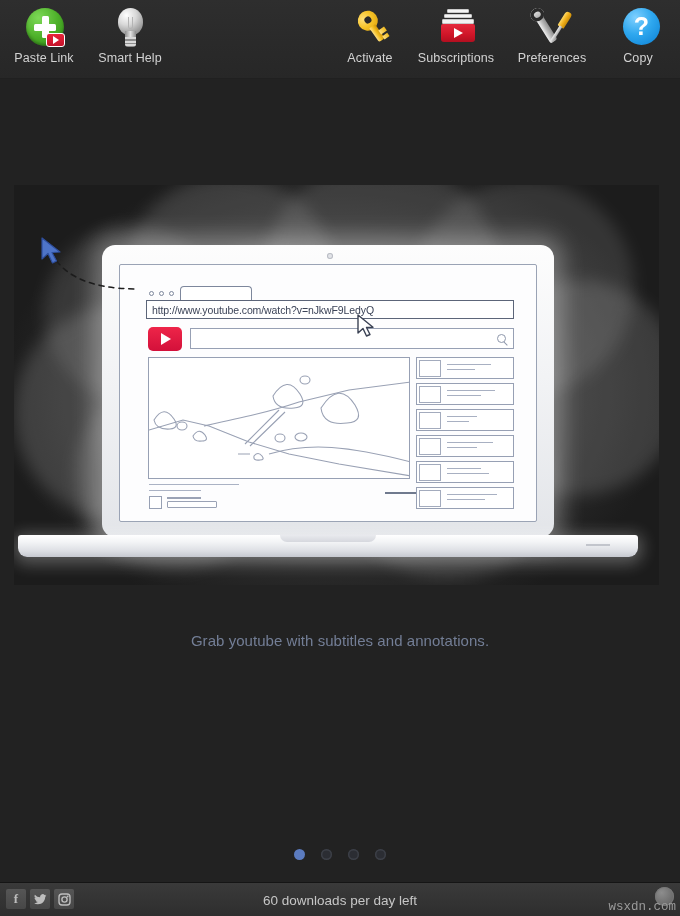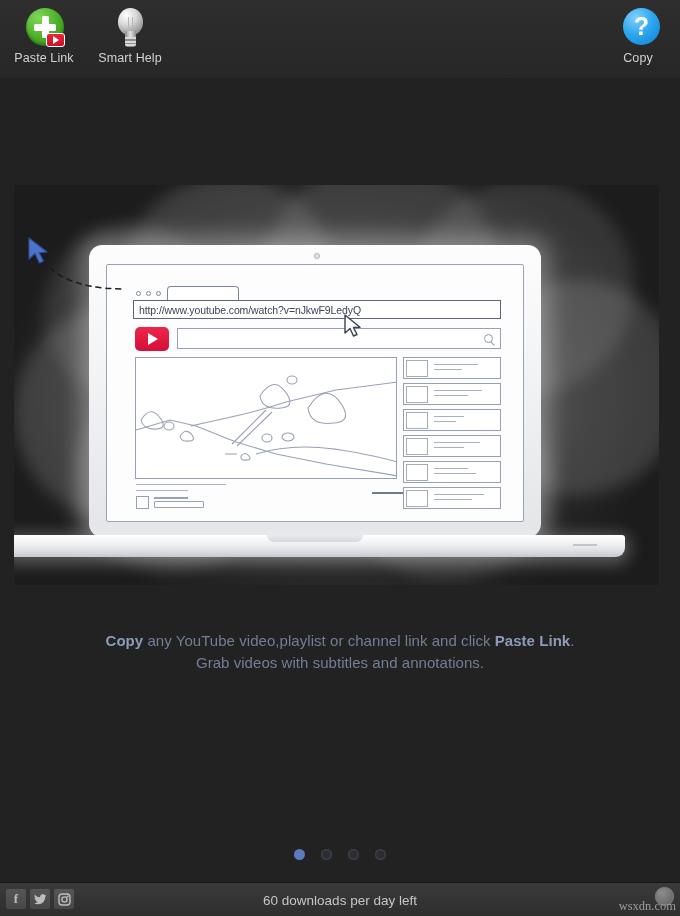--- a/index.html
+++ b/index.html
@@ -158,21 +158,21 @@
 
   
   .hero {
     position:absolute; left:14px; top:185px; width:645px; height:400px;
     overflow:hidden;
     background:
       radial-gradient(ellipse 52% 60% at 50% 52%, #6d6d6d 0%, #4a4a4a 40%, #2a2a2a 74%, #1c1c1c 100%);
   }
   .bokeh { position:absolute; border-radius:50%; background:#cfcfcf; filter:blur(8px); }
 
-  .mac { position:absolute; left:75px; top:60px; width:456px; height:312px; }
+  .mac { position:absolute; left:88px; top:60px; width:456px; height:312px; }
   .mac-lid{
     position:absolute; left:0; top:0; width:452px; height:292px;
     border-radius:13px;
     background:linear-gradient(to bottom,#fdfdfd 0%,#f2f3f5 45%,#e3e5e9 100%);
     box-shadow:0 0 22px 9px rgba(255,255,255,.30);
   }
   .mac-cam{
     position:absolute; left:50%; top:8px; margin-left:-3px;
     width:6px; height:6px; border-radius:50%;
     background:#e2e4e8; box-shadow:inset 0 0 0 1px #b9bcc4;
@@ -309,21 +309,21 @@
     font-family:"Liberation Serif", serif;
   }
   .status-text{
     position:absolute; left:0; top:0; width:680px; height:34px;
     display:flex; align-items:center; justify-content:center;
     font-size:13.5px; color:#c6c6c6;
   }
   .watermark{
     position:absolute; right:4px; bottom:2px;
     font-size:12.5px; color:#9b9b9b;
-    font-family:Liberation Serif, serif;
+    font-family:Liberation Mono, monospace;
   }
   .wm-badge{
     position:absolute; right:6px; top:4px; width:19px; height:19px; border-radius:50%;
     background:radial-gradient(circle at 35% 30%,#8d8d8d,#5c5c5c);
     box-shadow:inset 0 0 0 1px #777;
   }
 </style>
 </head>
 <body>
 
@@ -353,22 +353,59 @@
             <div class="ic-bulb-base"></div>
           </div>
         </div>
         <div class="tb-label">Smart Help</div>
       </div>
 
     </div>
 
     <div class="tb-group tb-right">
 
-
-
+      <div class="tb-item">
+        <div class="tb-icon">
+          <div class="ic-key">
+            <div class="ic-key-head"></div>
+            <div class="ic-key-hole"></div>
+            <div class="ic-key-shaft"></div>
+            <div class="ic-key-t1"></div>
+            <div class="ic-key-t2"></div>
+          </div>
+        </div>
+        <div class="tb-label">Activate</div>
+      </div>
+
+      <div class="tb-item wide">
+        <div class="tb-icon">
+          <div class="ic-subs">
+            <div class="ic-subs-paper ic-subs-p1"></div>
+            <div class="ic-subs-paper ic-subs-p2"></div>
+            <div class="ic-subs-paper ic-subs-p3"></div>
+            <div class="ic-subs-tray">
+                <i></i>
+              </div>
+          </div>
+        </div>
+        <div class="tb-label">Subscriptions</div>
+      </div>
+
+      <div class="tb-item wide">
+        <div class="tb-icon">
+          <div class="ic-pref">
+            <div class="ic-wrench"></div>
+            <div class="ic-driver">
+              <div class="ic-driver-handle"></div>
+              <div class="ic-driver-rod"></div>
+            </div>
+          </div>
+        </div>
+        <div class="tb-label">Preferences</div>
+      </div>
 
       <div class="tb-item">
         <div class="tb-icon">
           <div class="ic-help">
               <span>?</span>
             </div>
         </div>
         <div class="tb-label">Copy</div>
       </div>
 
@@ -492,24 +529,21 @@
       </svg>
 
       <svg width="26" height="30" viewBox="0 0 26 30" style="position:absolute; left:-62px; top:-8px;">
         <path d="M2 1 L2 22 L8 16.5 L12.5 26 L16.5 24 L12 15.5 L20 15 Z" fill="#4e74c8" stroke="#2f4f9e" stroke-width="1.2" stroke-linejoin="round"></path>
       </svg>
 
     </div>
   </div>
 
   <div class="caption">
-    <div class="caption-line">
-      <b>Copy</b><span> any YouTube video,playlist or channel link and click </span><b>Paste Link</b><span>.</span>
-    </div>
-    <div class="caption-line">Grab videos with subtitles and annotations.</div>
+    <div class="caption-line">Grab youtube with subtitles and annotations.</div>
   </div>
 
   <div class="dots">
     <div class="dot active"></div>
     <div class="dot"></div>
     <div class="dot"></div>
     <div class="dot"></div>
   </div>
 
   <div class="statusbar">

